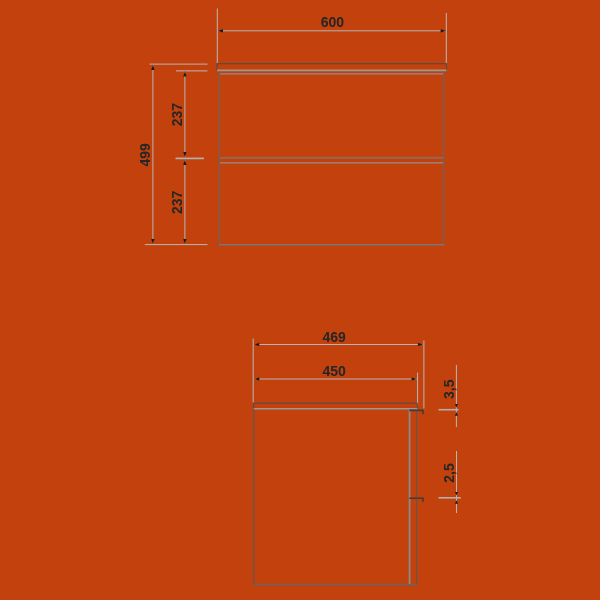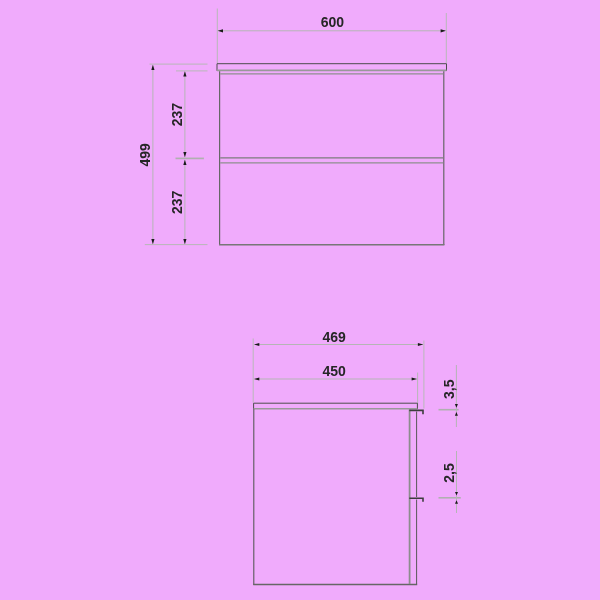--- a/index.html
+++ b/index.html
@@ -1,16 +1,16 @@
 <!DOCTYPE html>
 <html><head>
 <meta charset="utf-8">
 <style>
   html,body{margin:0;padding:0;background:#ffffff;}
-  .wrap{width:600px;height:600px;position:relative;background:#f0abfc;overflow:hidden;}
+  .wrap{width:600px;height:600px;position:relative;background:#c2410c;overflow:hidden;}
   text{font-family:"Liberation Sans",sans-serif;font-weight:bold;font-size:14px;fill:#262626;}
 </style>
 </head>
 <body>
 <div class="wrap">
 <svg width="600" height="600" viewBox="0 0 600 600" xmlns="http://www.w3.org/2000/svg">
 
   <line x1="217.3" y1="8.5" x2="217.3" y2="63" stroke="#b8b8b8" stroke-width="1"></line>
 
   <line x1="446.3" y1="13" x2="446.3" y2="63" stroke="#b8b8b8" stroke-width="1"></line>

